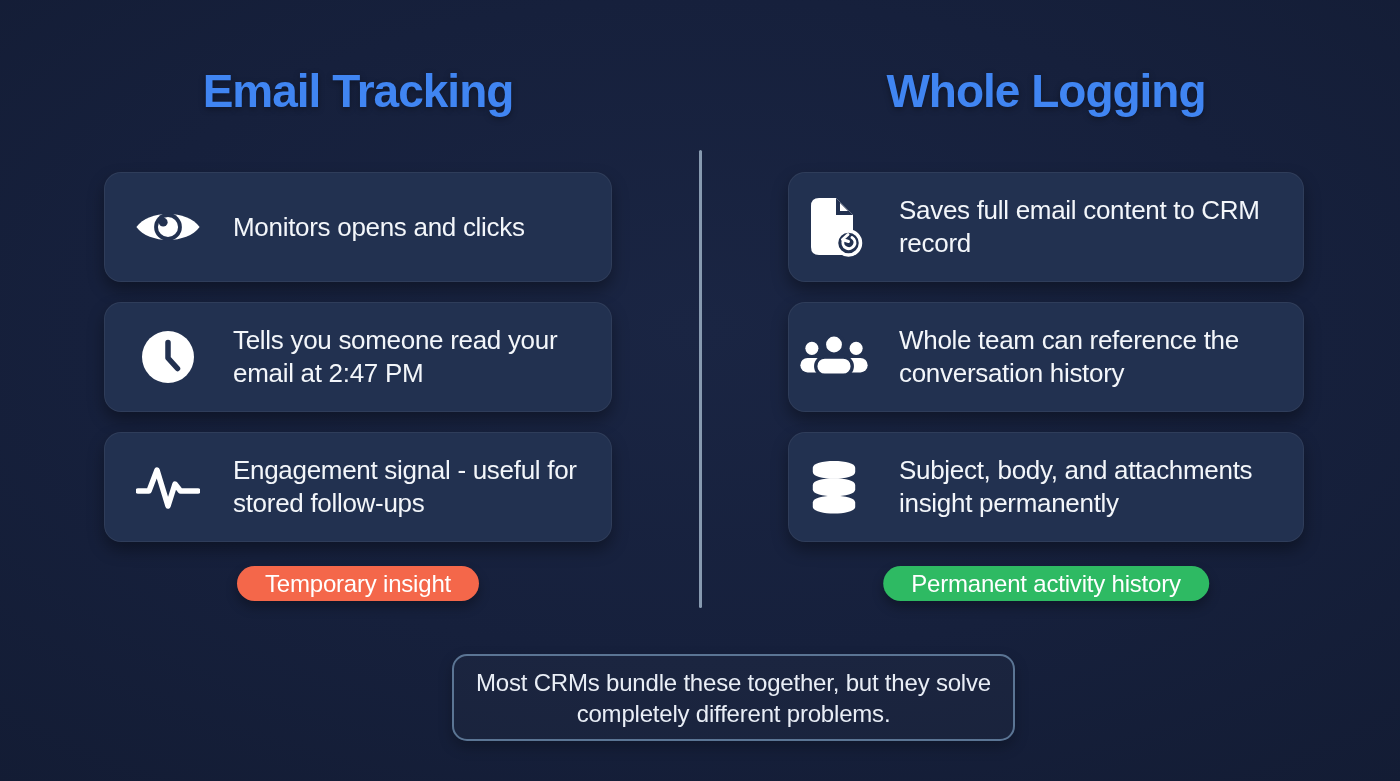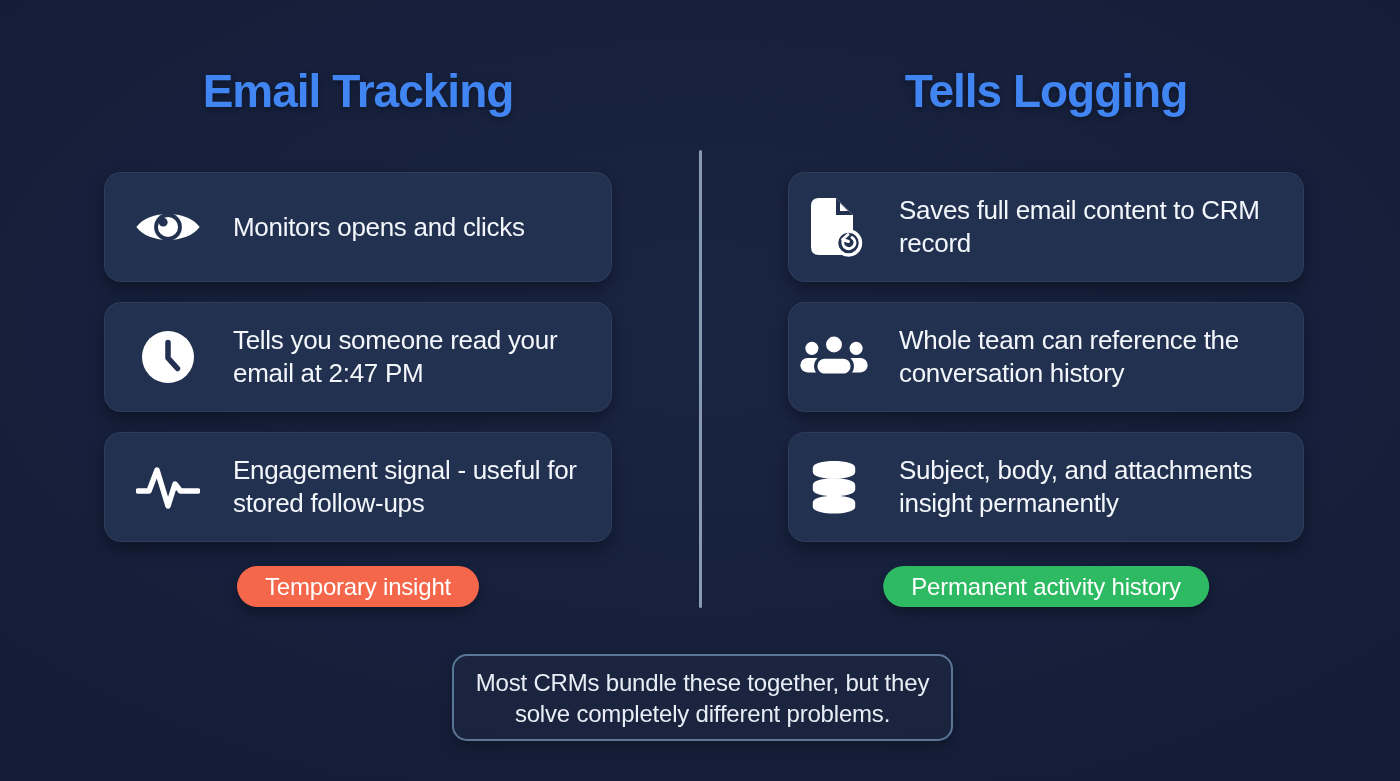--- a/index.html
+++ b/index.html
@@ -65,40 +65,40 @@
     font-weight: 500;
     letter-spacing: -0.3px;
     line-height: 33px;
     color: #f3f6fa;
     padding-right: 18px;
   }
 
   .badge {
     position: absolute;
     top: 566px;
-    height: 41px;
+    height: 35px;
     transform: translateX(-50%);
     display: inline-flex;
     align-items: center;
     padding: 0 28px;
     border-radius: 21px;
     font-size: 24px;
     font-weight: 500;
     letter-spacing: -0.2px;
     color: #ffffff;
     box-shadow: 0 6px 12px rgba(0,0,0,0.3);
     white-space: nowrap;
   }
   .badge.left-badge  { left: 358px; }
   .badge.right-badge { left: 1046px; }
 
   .note {
     position: absolute;
     left: 452px; top: 654px;
-    width: 501px; height: 87px;
+    width: 563px; height: 87px;
     border: 2px solid #5b7594;
     border-radius: 15px;
     background: rgba(255,255,255,0.025);
     display: flex;
     align-items: center;
     justify-content: center;
     text-align: center;
     box-shadow: 0 6px 14px rgba(0,0,0,0.25);
   }
   .note-text {
@@ -110,21 +110,21 @@
     padding: 0 18px;
   }
   svg { display: block; }
 </style>
 </head>
 <body>
 
 <div class="canvas">
 
   <div class="col-title left" style="color: rgb(64, 133, 242);">Email Tracking</div>
-  <div class="col-title right" style="color: rgb(64, 133, 242);">Tells Logging</div>
+  <div class="col-title right" style="color: rgb(64, 133, 242);">Whole Logging</div>
 
   <div class="divider"></div>
 
   <div class="card colL row0">
     <span class="icon-box">
       <svg width="70" height="46" viewBox="0 0 72 48">
         <path d="M3 24 C16 6 56 6 69 24 C56 42 16 42 3 24 Z" fill="#ffffff"></path>
         <circle cx="36" cy="24" r="14.5" fill="#223150"></circle>
         <circle cx="36" cy="24" r="10.5" fill="#ffffff"></circle>
         <circle cx="31" cy="19" r="4.6" fill="#223150"></circle>

